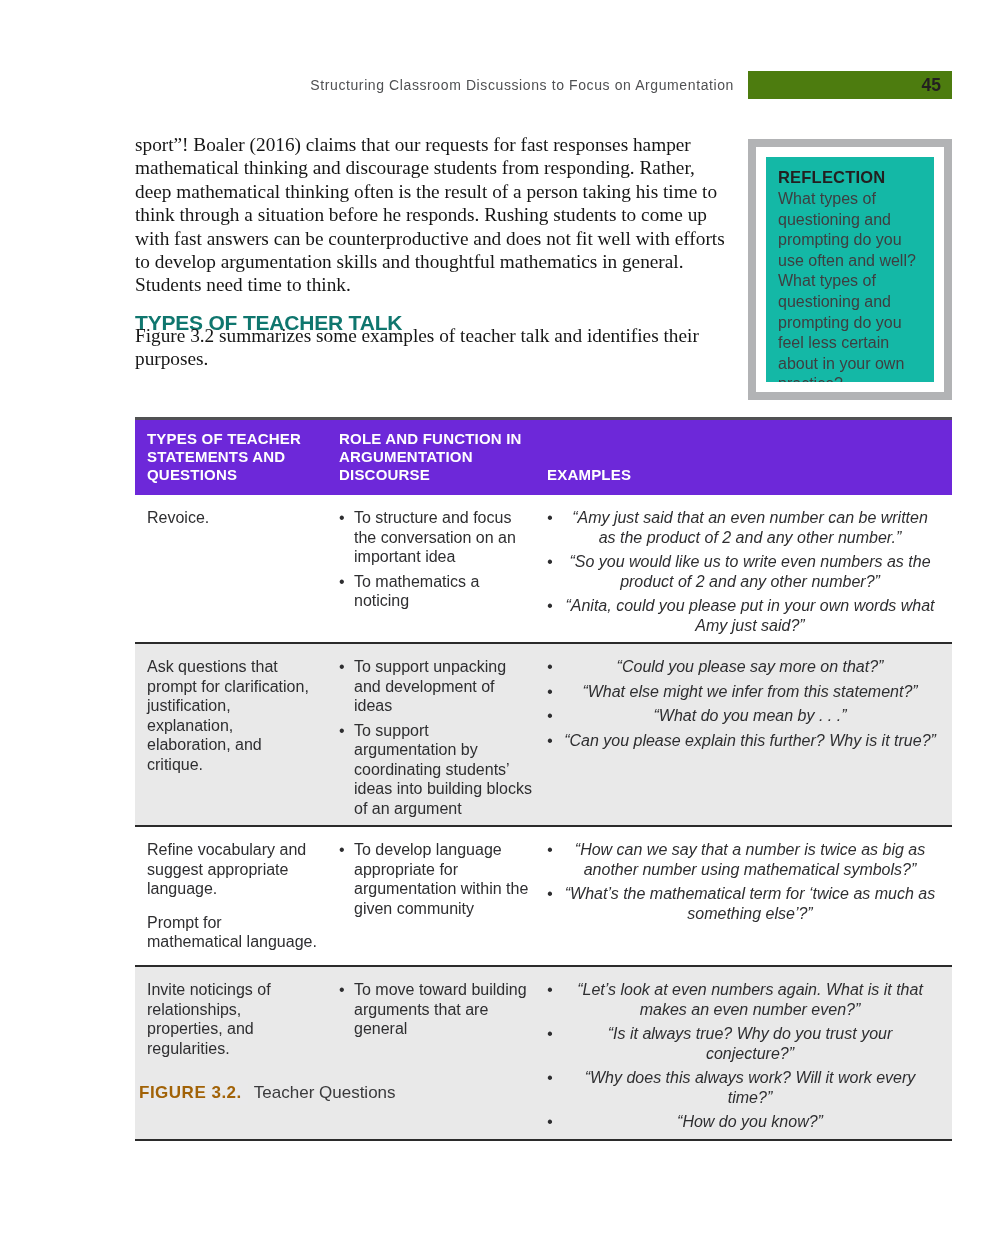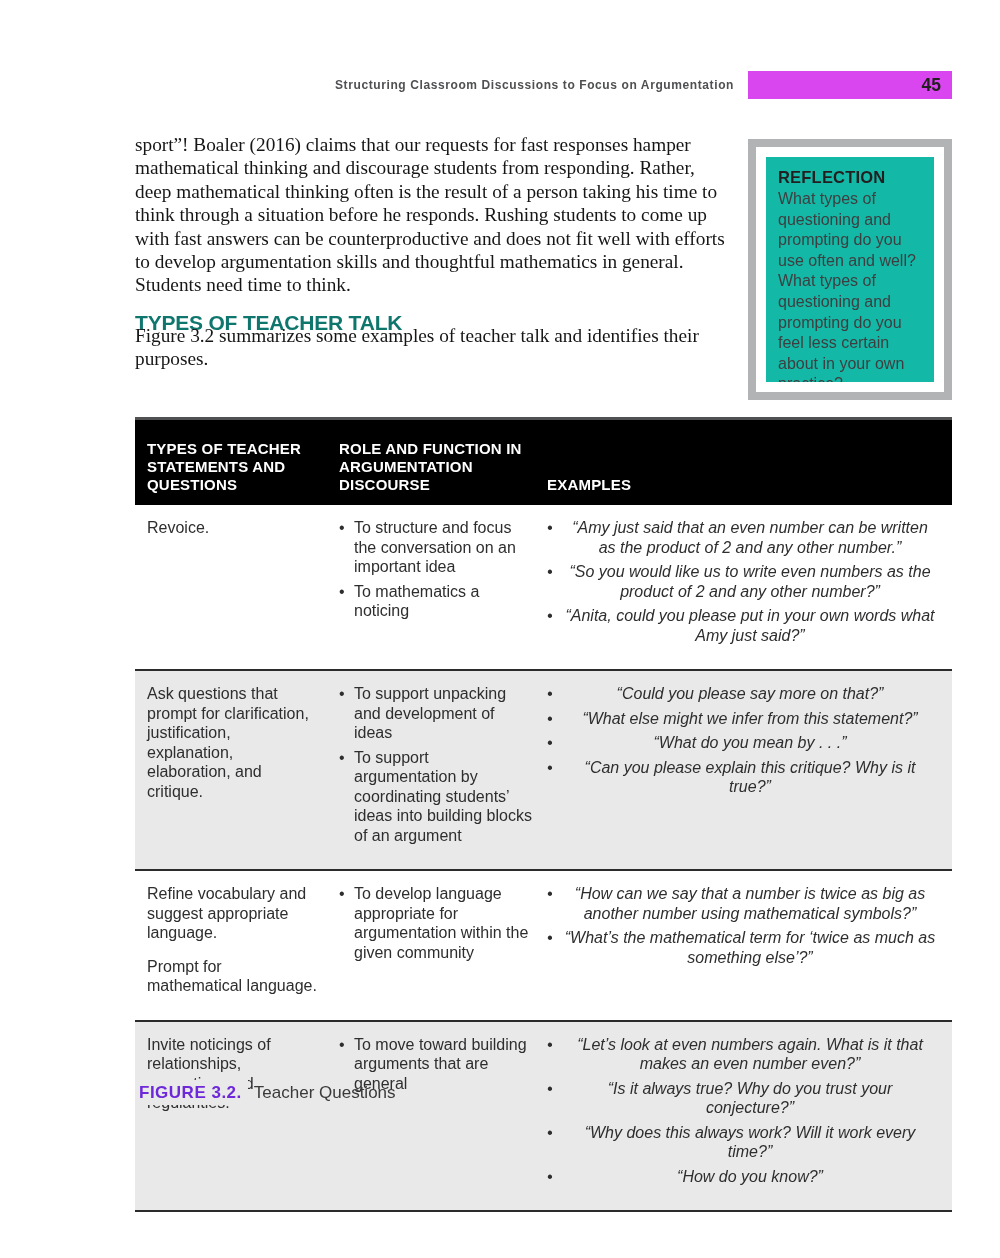--- a/index.html
+++ b/index.html
@@ -5,22 +5,22 @@
   * { margin:0; padding:0; box-sizing:border-box; }
   html,body { background:#ffffff; }
   .page {
     position:relative; width:1000px; height:1258px; background:#ffffff;
     font-family:"Liberation Sans", sans-serif; color:#231f20; overflow:hidden;
   }
 
   
   .running-head { position:absolute; left:135px; top:70px; width:817px; height:30px;
     display:flex; align-items:center; justify-content:flex-end; gap:14px; }
-  .rh-title { font-size:12px; font-weight:700; letter-spacing:0.6px; color:#4f5052; white-space:nowrap; }
-  .rh-pagebox { width:204px; height:28px; background:#d946ef; display:flex; align-items:center;
+  .rh-title { font-size:14px; font-weight:400; letter-spacing:0.6px; color:#4f5052; white-space:nowrap; }
+  .rh-pagebox { width:204px; height:28px; background:#4d7c0f; display:flex; align-items:center;
     justify-content:flex-end; padding-right:11px; flex:0 0 auto; }
   .rh-pagenum { font-size:17.5px; font-weight:700; color:#231f20; }
 
   
   .body-text { position:absolute; left:135px; width:594px;
     font-family:"Liberation Serif", serif; font-size:19.3px; line-height:23.4px; color:#161616; }
   .para1 { top:133px; }
   .section-heading { position:absolute; left:135px; top:311px; font-size:21px; font-weight:700;
     letter-spacing:-0.2px; color:#0f766e; }
   .para2 { top:324px; }
@@ -29,45 +29,45 @@
   .reflection { position:absolute; left:748px; top:139px; width:204px; height:261px;
     border:8px solid #b2b3b5; background:#ffffff; padding:10px; }
   .reflection-inner { background:#14b8a6; width:100%; height:100%; padding:11px 12px; overflow:hidden; }
   .reflection-title { font-size:16.5px; font-weight:700; letter-spacing:0.2px; color:#231f20; margin-bottom:2px; }
   .reflection-body { font-size:16px; line-height:20.6px; color:#3e3e40; }
 
   
   .figure-table { position:absolute; left:135px; top:417px; width:817px; border-top:3px solid #505153;
     border-bottom:2px solid #2b2b2b; }
   .t-grid { display:grid; grid-template-columns:200px 212px 1fr; }
-  .t-header { background:#000000; min-height:73px; align-items:end; padding-top:20px; padding-bottom:11px; }
+  .t-header { background:#6d28d9; min-height:73px; align-items:end; padding-top:10px; padding-bottom:11px; }
   .t-header .t-cell { color:#ffffff; font-size:15px; line-height:18px; font-weight:700; letter-spacing:0.2px; }
   .t-cell { padding-right:14px; }
   .t-cell.c1 { padding-left:12px; }
   .t-cell.c2 { padding-left:4px; }
   .t-row { border-top:2px solid #2b2b2b; }
   .t-row:first-child { border-top:none; }
-  .t-row .t-cell { padding-top:13px; padding-bottom:24px; font-size:16px; line-height:19.5px; color:#2e2e30; }
+  .t-row .t-cell { padding-top:13px; padding-bottom:7px; font-size:16px; line-height:19.5px; color:#2e2e30; }
   .t-row:nth-child(odd) { background:#ffffff; }
   .t-row:nth-child(even) { background:#e9e9e9; }
   .t-row.r1 { min-height:139px; }
   .t-row.r2 { min-height:156px; }
   .t-row.r3 { min-height:140px; }
   .t-row.r4 { min-height:144px; }
   .type-para { margin-bottom:14px; }
   .type-para:last-child { margin-bottom:0; }
   ul.bullets { list-style:none; }
   ul.bullets li { position:relative; padding-left:15px; margin-bottom:5px; }
   ul.bullets li:last-child { margin-bottom:0; }
   ul.bullets li::before { content:"\2022"; position:absolute; left:0; top:0; }
   .examples li { font-style:italic;text-align:center; }
 
   
   .caption { position:absolute; left:135px; top:1083px; font-size:17px; color:#2a2a2c; }
-  .caption-label { font-weight:700; letter-spacing:0.5px; background:#e9e9ea; padding:3px 6px 3px 4px; color:#6d28d9; }
+  .caption-label { font-weight:700; letter-spacing:0.5px; background:#e9e9ea; padding:3px 6px 3px 4px; color:#a16207; }
   .caption-text { margin-left:6px; color:#3a3a3c; }
 </style>
 </head>
 <body>
 
 <div class="page">
 
   <div class="running-head">
     <span class="rh-title">Structuring Classroom Discussions to Focus on Argumentation</span>
     <span class="rh-pagebox">
@@ -121,21 +121,21 @@
             <ul class="bullets">
               <li>To support unpacking and development of ideas</li>
               <li>To support argumentation by coordinating students’ ideas into building blocks of an argument</li>
             </ul>
           </div>
           <div class="t-cell c3">
             <ul class="bullets examples">
               <li>“Could you please say more on that?”</li>
               <li>“What else might we infer from this statement?”</li>
               <li>“What do you mean by . . .”</li>
-              <li>“Can you please explain this critique? Why is it true?”</li>
+              <li>“Can you please explain this further? Why is it true?”</li>
             </ul>
           </div>
         </div>
         <div class="t-grid t-row r3">
           <div class="t-cell c1">
             <div class="type-para">Refine vocabulary and suggest appropriate language.</div>
             <div class="type-para">Prompt for mathematical language.</div>
           </div>
           <div class="t-cell c2">
             <ul class="bullets">

